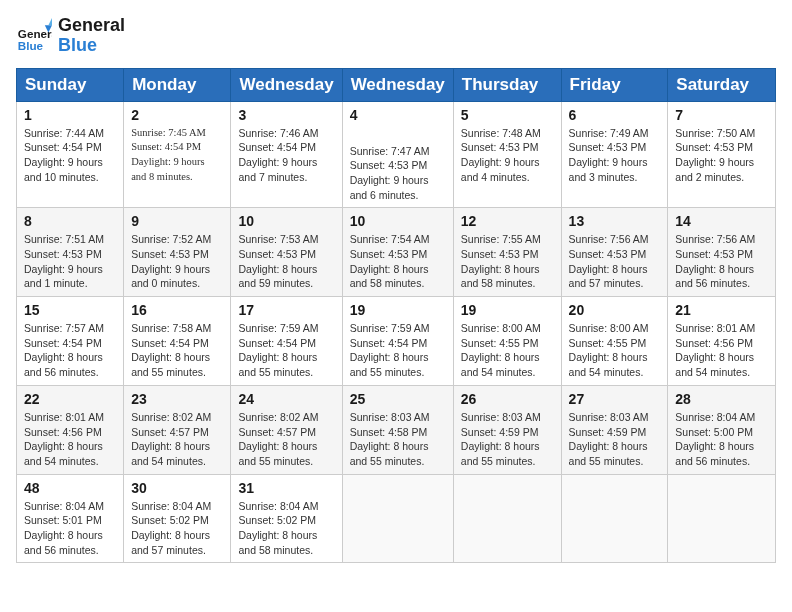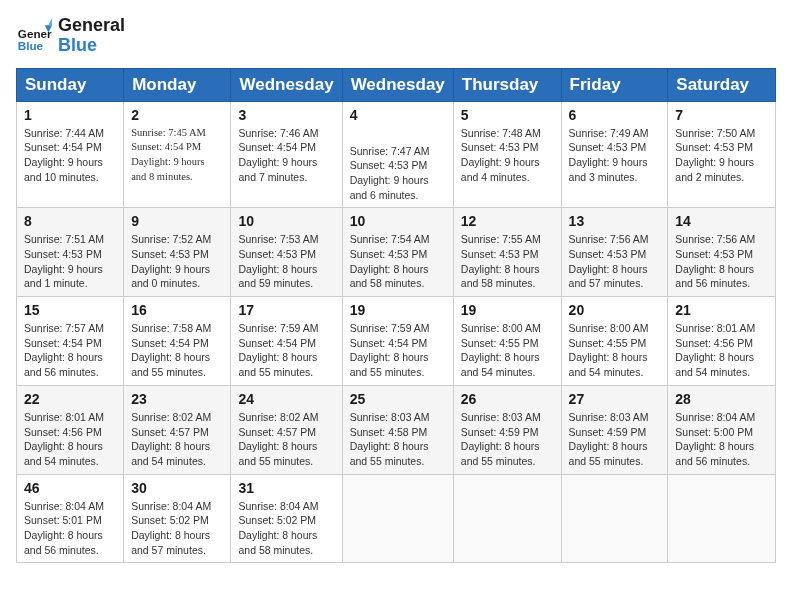--- a/index.html
+++ b/index.html
@@ -316,21 +316,21 @@
         <td>
           <span class="day-num">28</span>
           <div class="day-info" style="white-space: pre-line;">Sunrise: 8:04 AM
 Sunset: 5:00 PM
 Daylight: 8 hours
 and 56 minutes.</div>
         </td>
       </tr>
       <tr>
         <td>
-          <span class="day-num">46</span>
+          <span class="day-num">48</span>
           <div class="day-info" style="white-space: pre-line;">Sunrise: 8:04 AM
 Sunset: 5:01 PM
 Daylight: 8 hours
 and 56 minutes.</div>
         </td>
         <td>
           <span class="day-num">30</span>
           <div class="day-info" style="white-space: pre-line;">Sunrise: 8:04 AM
 Sunset: 5:02 PM
 Daylight: 8 hours

